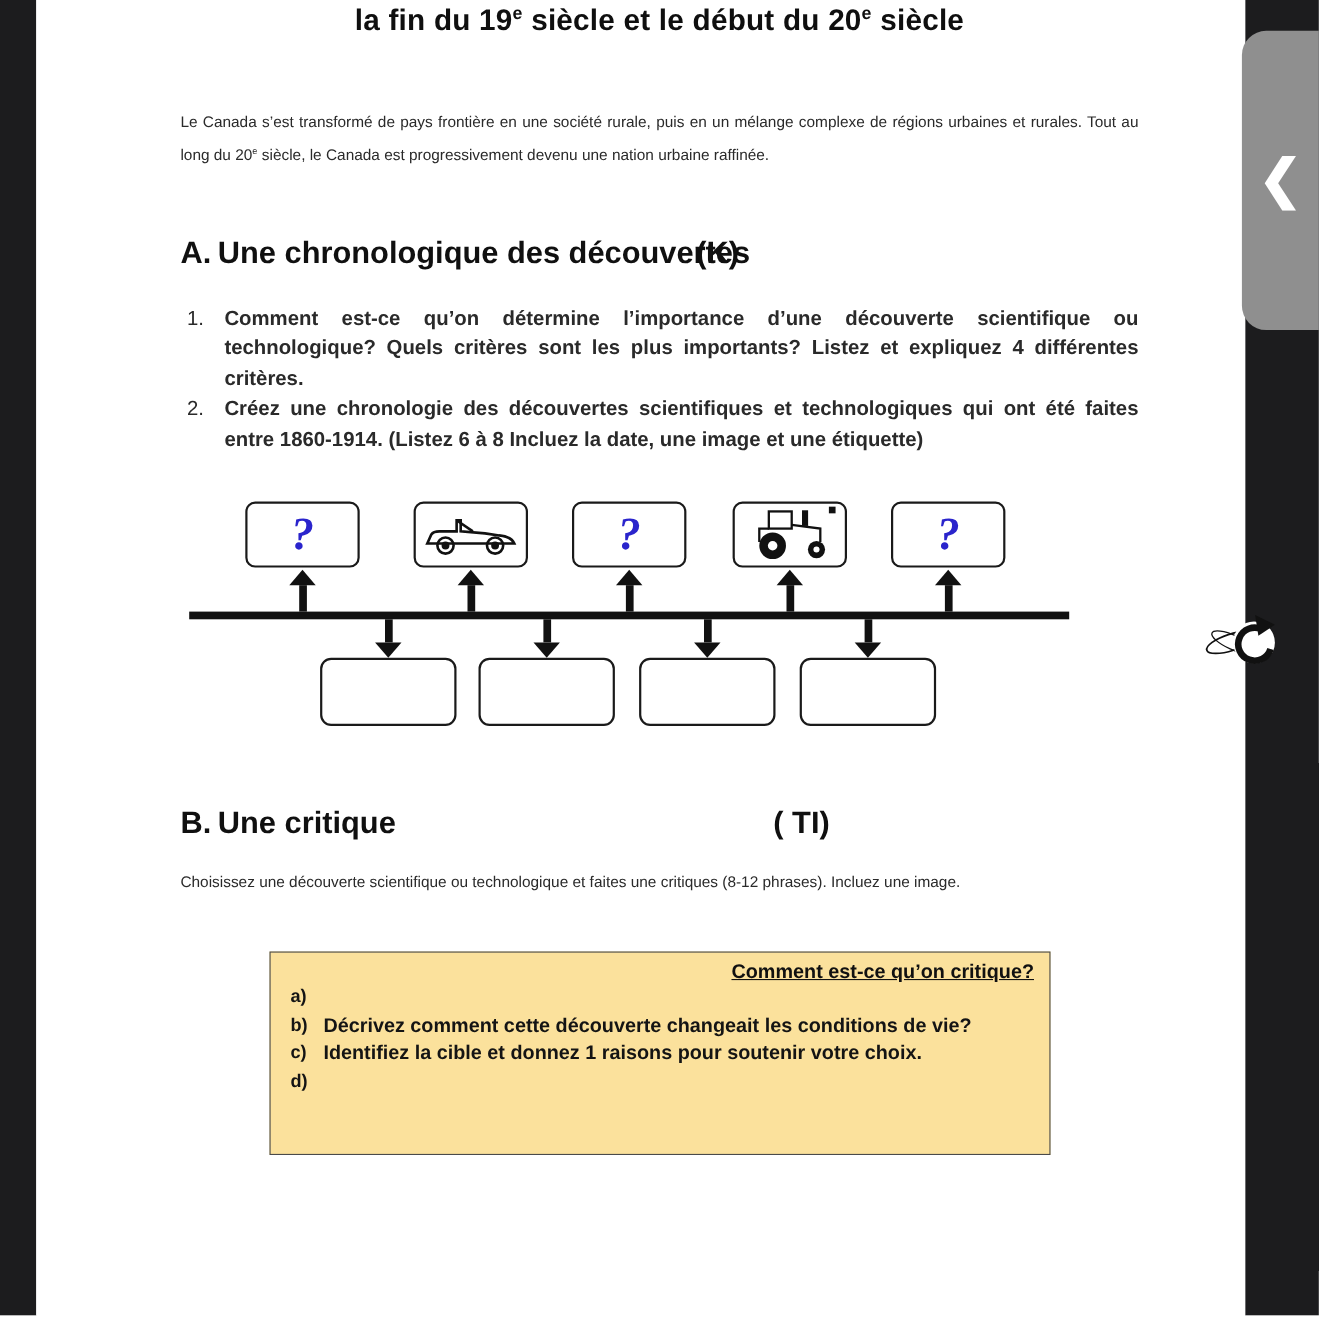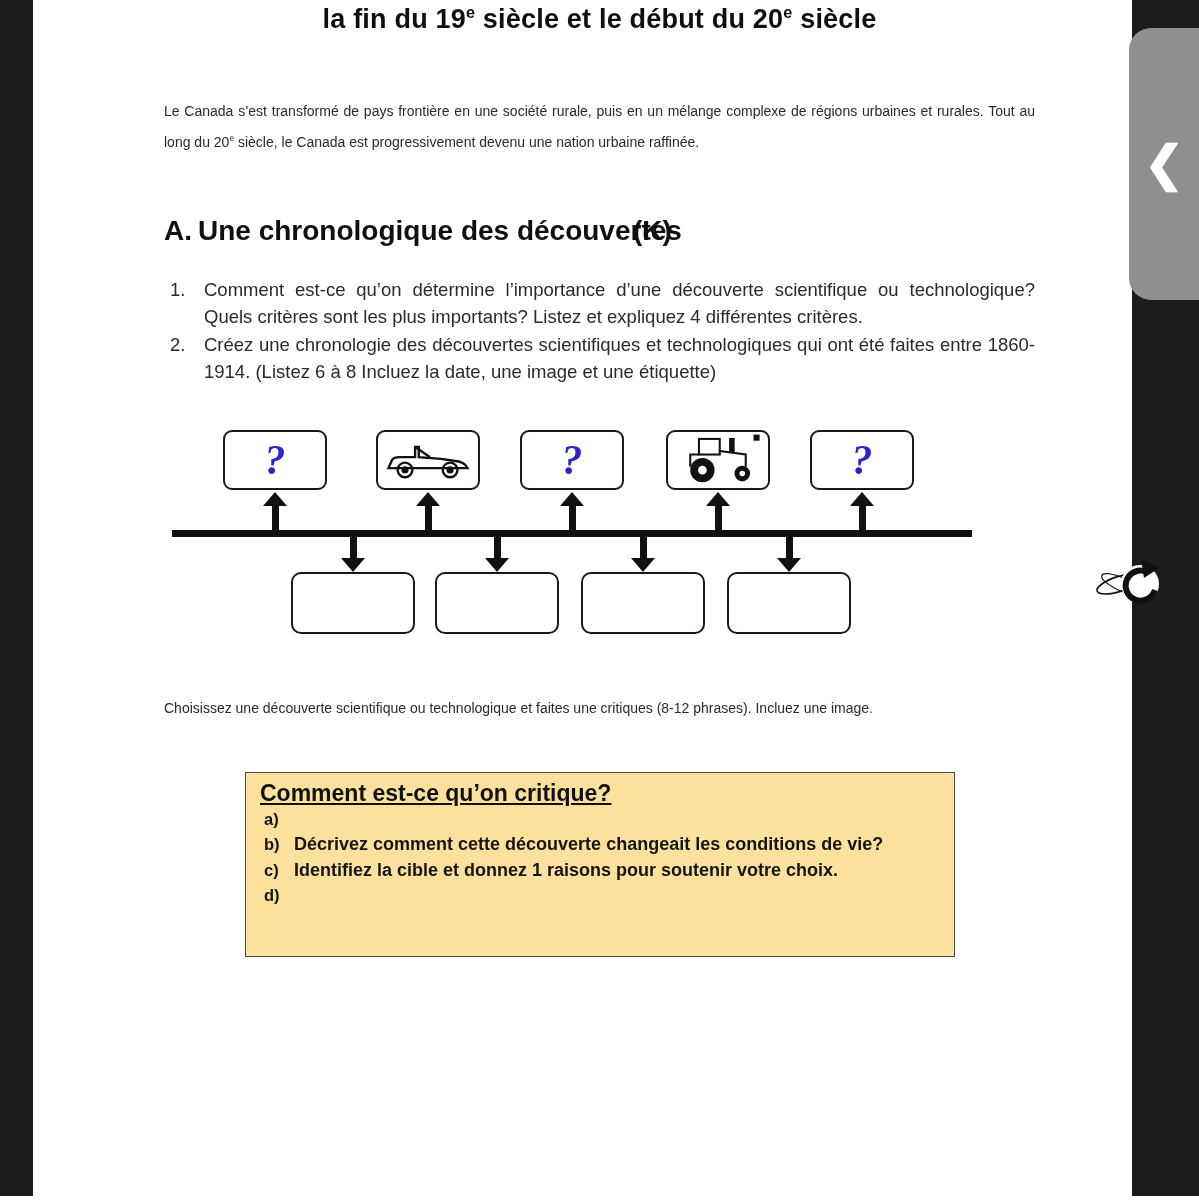--- a/index.html
+++ b/index.html
@@ -24,21 +24,21 @@
 
   .heading{margin-top:59px;font-weight:bold;font-size:28px;color:#101010;position:relative;}
   .heading .label{display:inline-block;width:34px;}
   .heading .tag{position:absolute;top:0;}
   .heading-a .tag{left:469px;}
   .heading-b .tag{left:539px;}
 
   .qlist{margin-top:29px;font-size:18.5px;line-height:27.5px;color:#2a2a2a;}
   .qitem{display:flex;}
   .qitem .num{flex:0 0 40px;padding-left:6px;box-sizing:border-box;}
-  .qitem .txt{flex:1;text-align:justify;}
+  .qitem .txt{flex:1;text-align:justify;font-weight:bold;}
 
   
   .timeline{position:relative;margin:26px 0 0 6px;width:805px;height:235px;}
   .mainline{position:absolute;left:2px;top:118px;width:800px;height:7px;background:#111;}
   .tbox{position:absolute;top:18px;width:104px;height:60px;border:2.5px solid #1a1a1a;border-radius:9px;
         background:#fff;display:flex;align-items:center;justify-content:center;box-sizing:border-box;}
   .bbox{position:absolute;top:160px;width:124px;height:62px;border:2.5px solid #1a1a1a;border-radius:10px;
         background:#fff;box-sizing:border-box;}
   .q{color:#2a24cc;font-weight:bold;font-style:italic;font-size:42px;
      font-family:"Liberation Serif", serif;line-height:1;}
@@ -50,21 +50,21 @@
   .arr-up .stem{height:24px;}
   .arr-down{top:125px;}
   .arr-down .stem{height:21px;}
   .arr-down .head{border-top:14px solid #111;}
 
   
   .crit-box{
     margin:50px 0 0 81px;width:710px;height:185px;box-sizing:border-box;
     background:#fbe19c;border:1.5px solid #4a4a4a;padding:7px 14px 0;
   }
-  .crit-title{text-align:left;font-weight:bold;font-size:23px;text-decoration:underline;color:#111;}
+  .crit-title{text-align:right;font-weight:bold;font-size:18px;text-decoration:underline;color:#111;}
   .crit-item{display:flex;font-weight:bold;font-size:18px;line-height:25.5px;color:#141414;}
   .crit-item:first-of-type{margin-top:2px;}
   .crit-item .blabel{flex:0 0 34px;padding-left:4px;font-size:16.5px;box-sizing:border-box;}
 
   
   .drawer-tab{
     position:absolute;right:0;top:28px;width:70px;height:272px;background:#8f8f8f;
     border-radius:22px 0 0 22px;z-index:3;display:flex;align-items:center;justify-content:center;
   }
   .chevron{color:#ffffff;font-size:48px;font-weight:bold;line-height:1;}
@@ -182,22 +182,26 @@
           <div class="stem"></div>
           <div class="head"></div>
         </div>
 
       <div class="bbox" style="left:121px;"></div>
       <div class="bbox" style="left:265px;"></div>
       <div class="bbox" style="left:411px;"></div>
       <div class="bbox" style="left:557px;"></div>
     </div>
 
-
-    <p class="body-text" style="margin-top:48px;">Choisissez une découverte scientifique ou technologique et faites une critiques (8-12 phrases). Incluez une image.</p>
+    <div class="heading heading-b">
+      <span class="label">B.</span><span>Une critique</span>
+      <span class="tag">( TI)</span>
+    </div>
+
+    <p class="body-text" style="margin-top:24px;">Choisissez une découverte scientifique ou technologique et faites une critiques (8-12 phrases). Incluez une image.</p>
 
     <div class="crit-box">
       <div class="crit-title">Comment est-ce qu’on critique?</div>
       <div class="crit-item">
         <span class="blabel">a)</span>
       </div>
       <div class="crit-item">
         <span class="blabel">b)</span>
         <span>Décrivez comment cette découverte changeait les conditions de vie?</span>
       </div>

